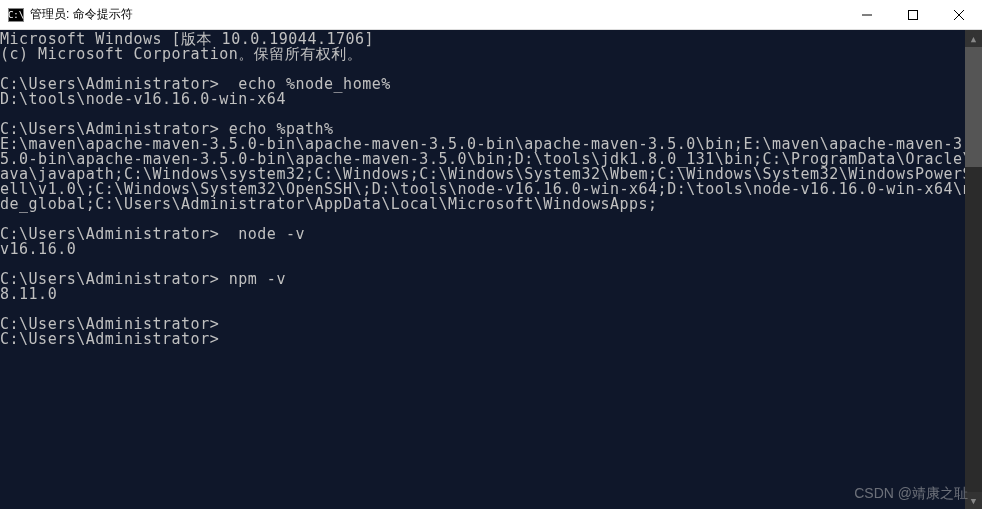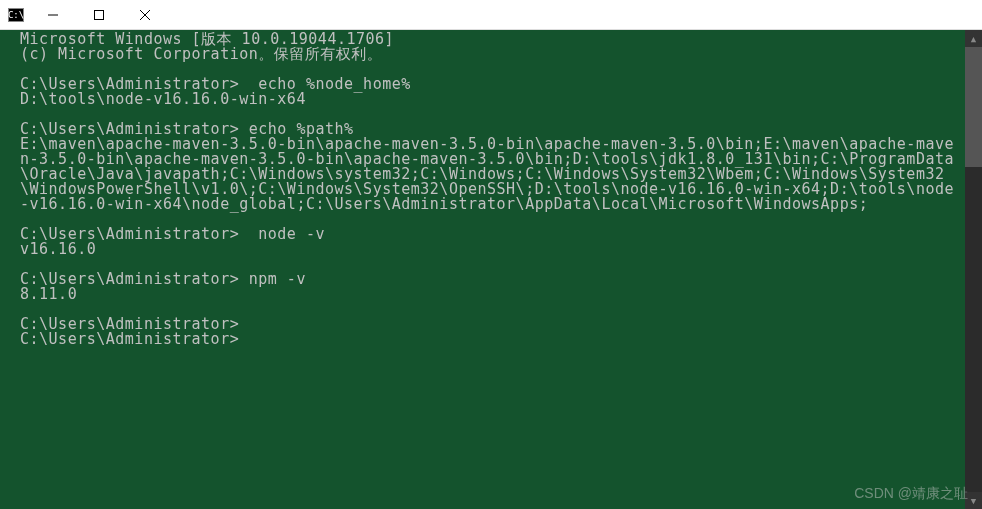--- a/index.html
+++ b/index.html
@@ -50,24 +50,24 @@
       width: 46px;
       height: 100%;
       display: flex;
       align-items: center;
       justify-content: center;
       font-size: 10px;
       color: #000;
       cursor: pointer;
     }
     .terminal {
-      background: #14532d;
+      background: #0f172a;
       color: #c0c0c0;
       height: calc(100% - 30px);
-      padding: 2px 20px;
+      padding: 2px 0;
       font-family: "NSimSun", "SimSun", "Consolas", monospace;
       font-size: 15px;
       line-height: 15px;
       letter-spacing: 0.5px;
       white-space: pre-wrap;
       word-break: break-all;
       overflow-y: auto;
       position: relative;
     }
     .terminal-line {
@@ -111,20 +111,21 @@
       font-family: "Microsoft YaHei", sans-serif;
       pointer-events: none;
       text-align: center;
     }
   </style>
 </head>
 <body>
 
 <div class="title-bar">
   <span class="title-icon">C:\</span>
+  <span class="title-text">管理员: 命令提示符</span>
   <div class="window-controls">
     <div class="window-control">
       <svg width="10" height="10" viewBox="0 0 10 10">
           <line x1="0" y1="5" x2="10" y2="5" stroke="#000" stroke-width="1"></line>
         </svg>
     </div>
     <div class="window-control">
       <svg width="10" height="10" viewBox="0 0 10 10">
           <rect x="0.5" y="0.5" width="9" height="9" fill="none" stroke="#000" stroke-width="1"></rect>
         </svg>

